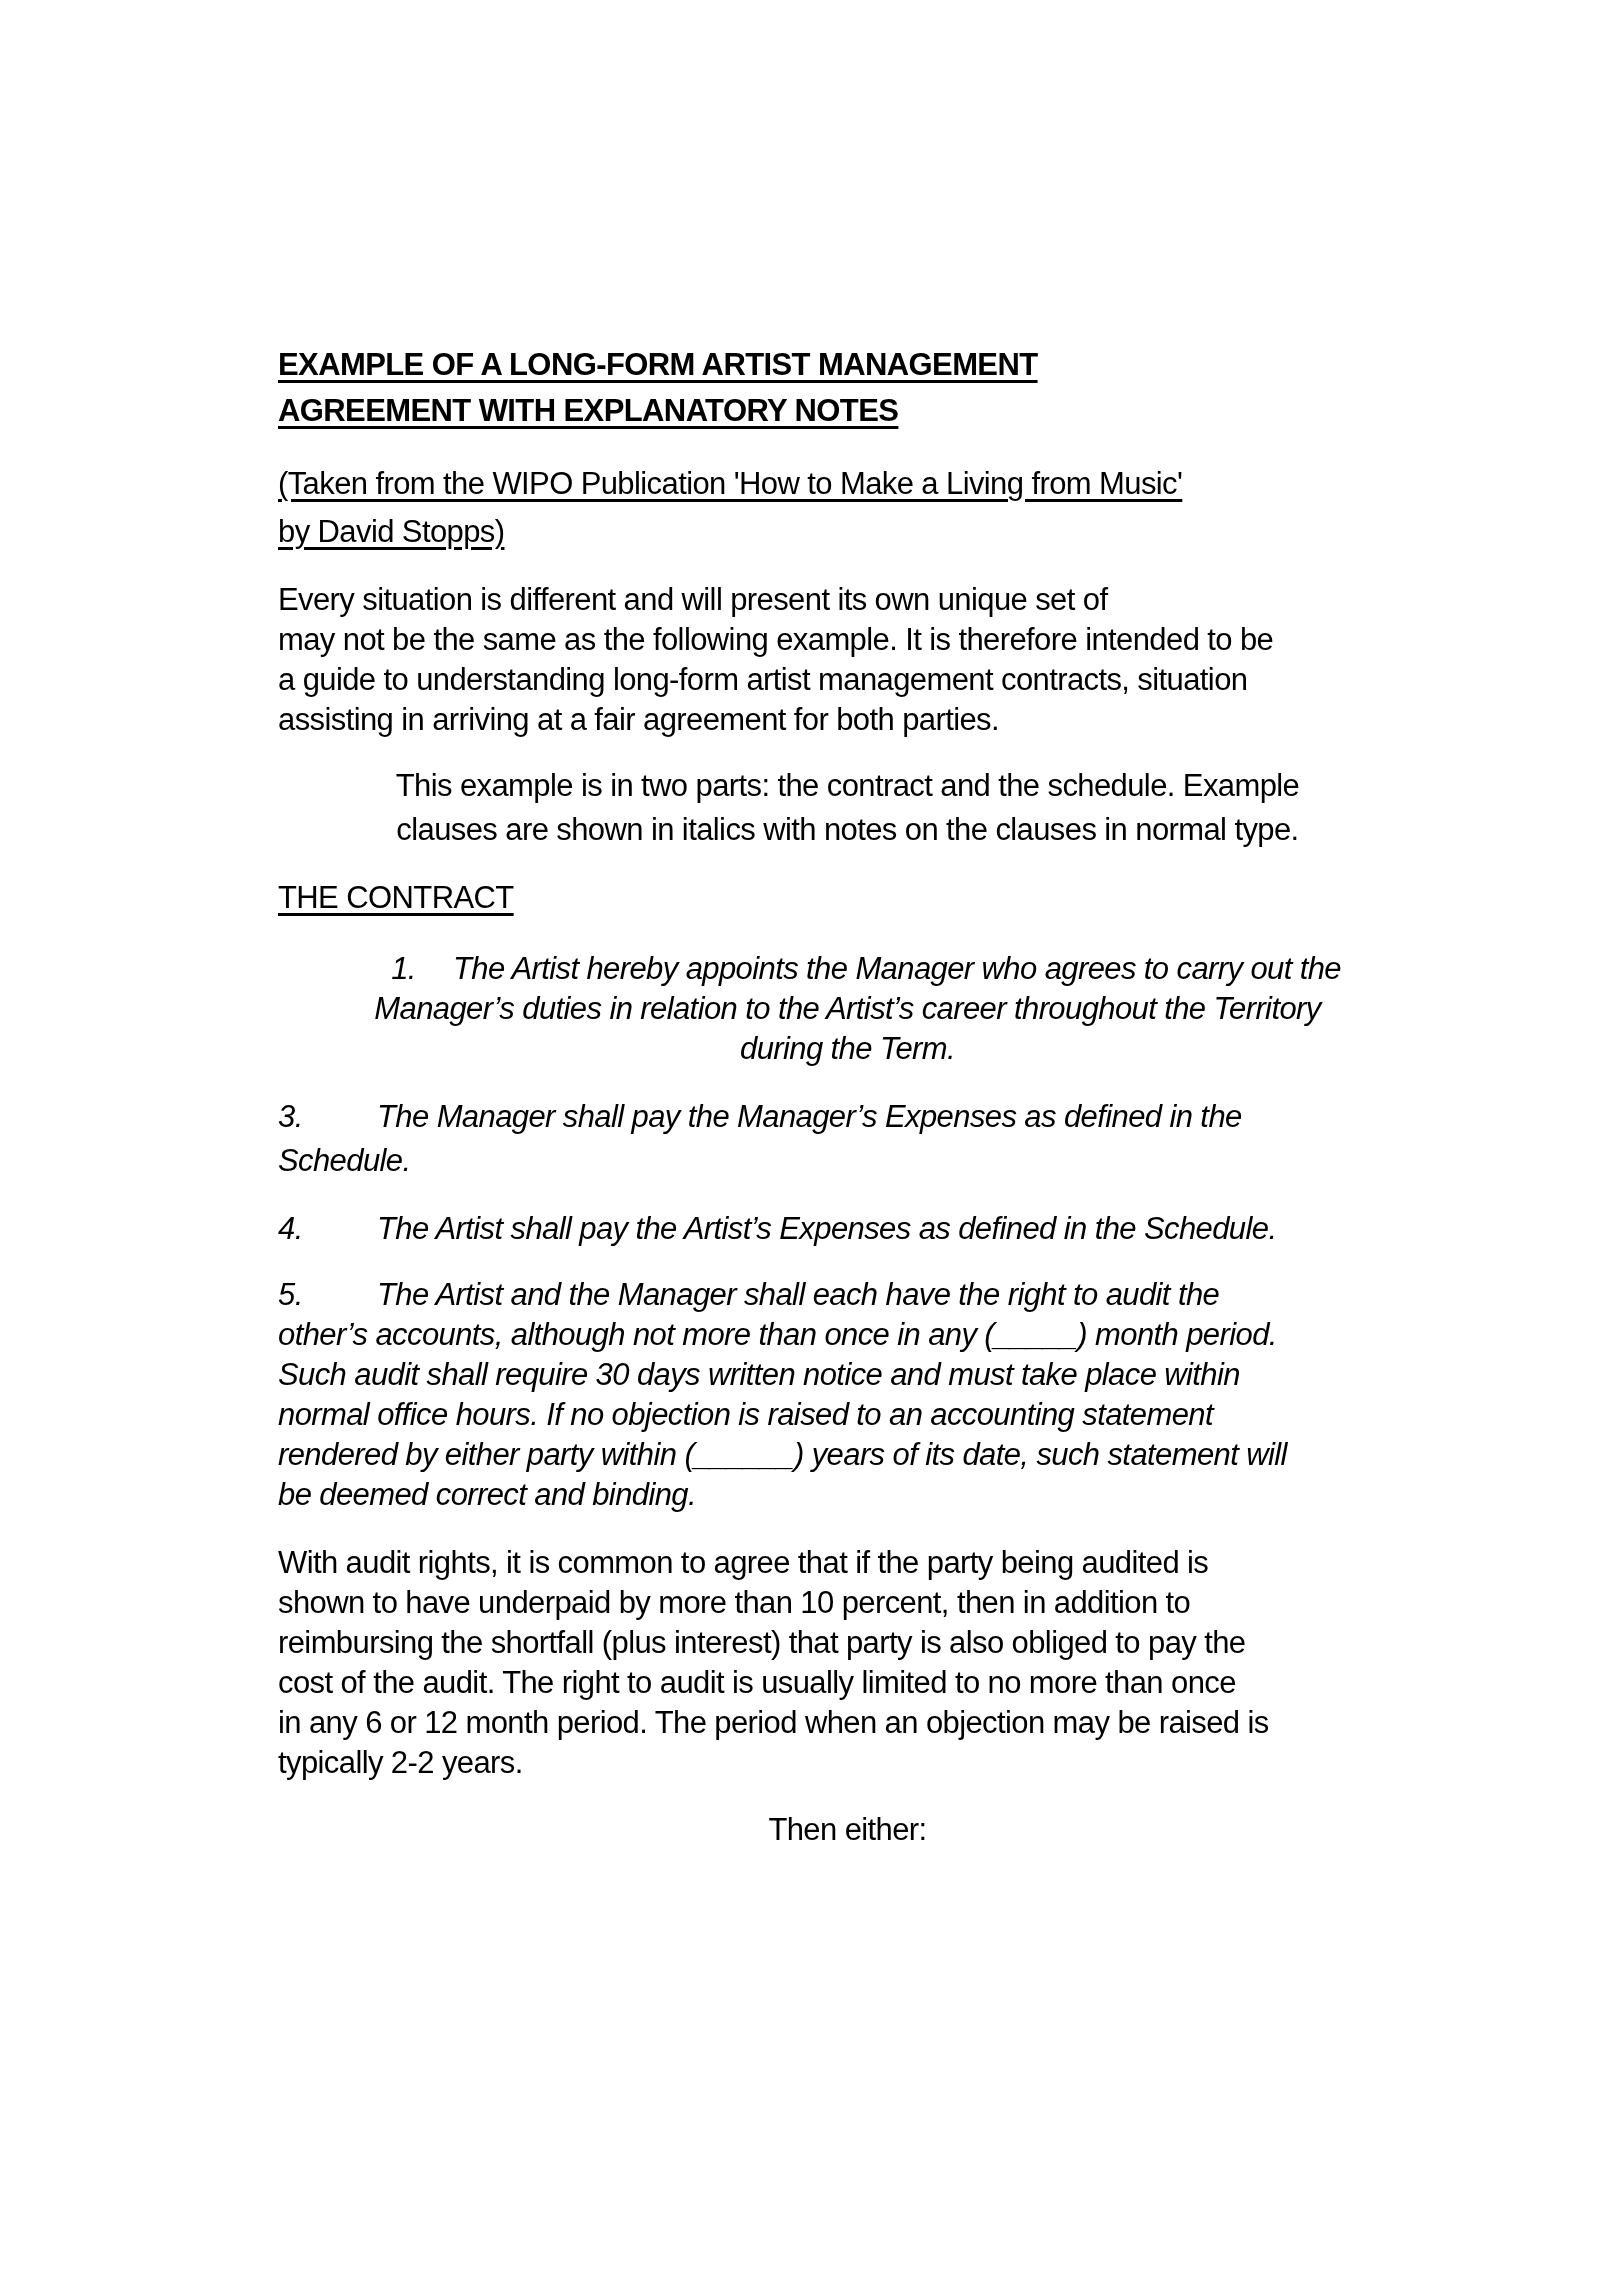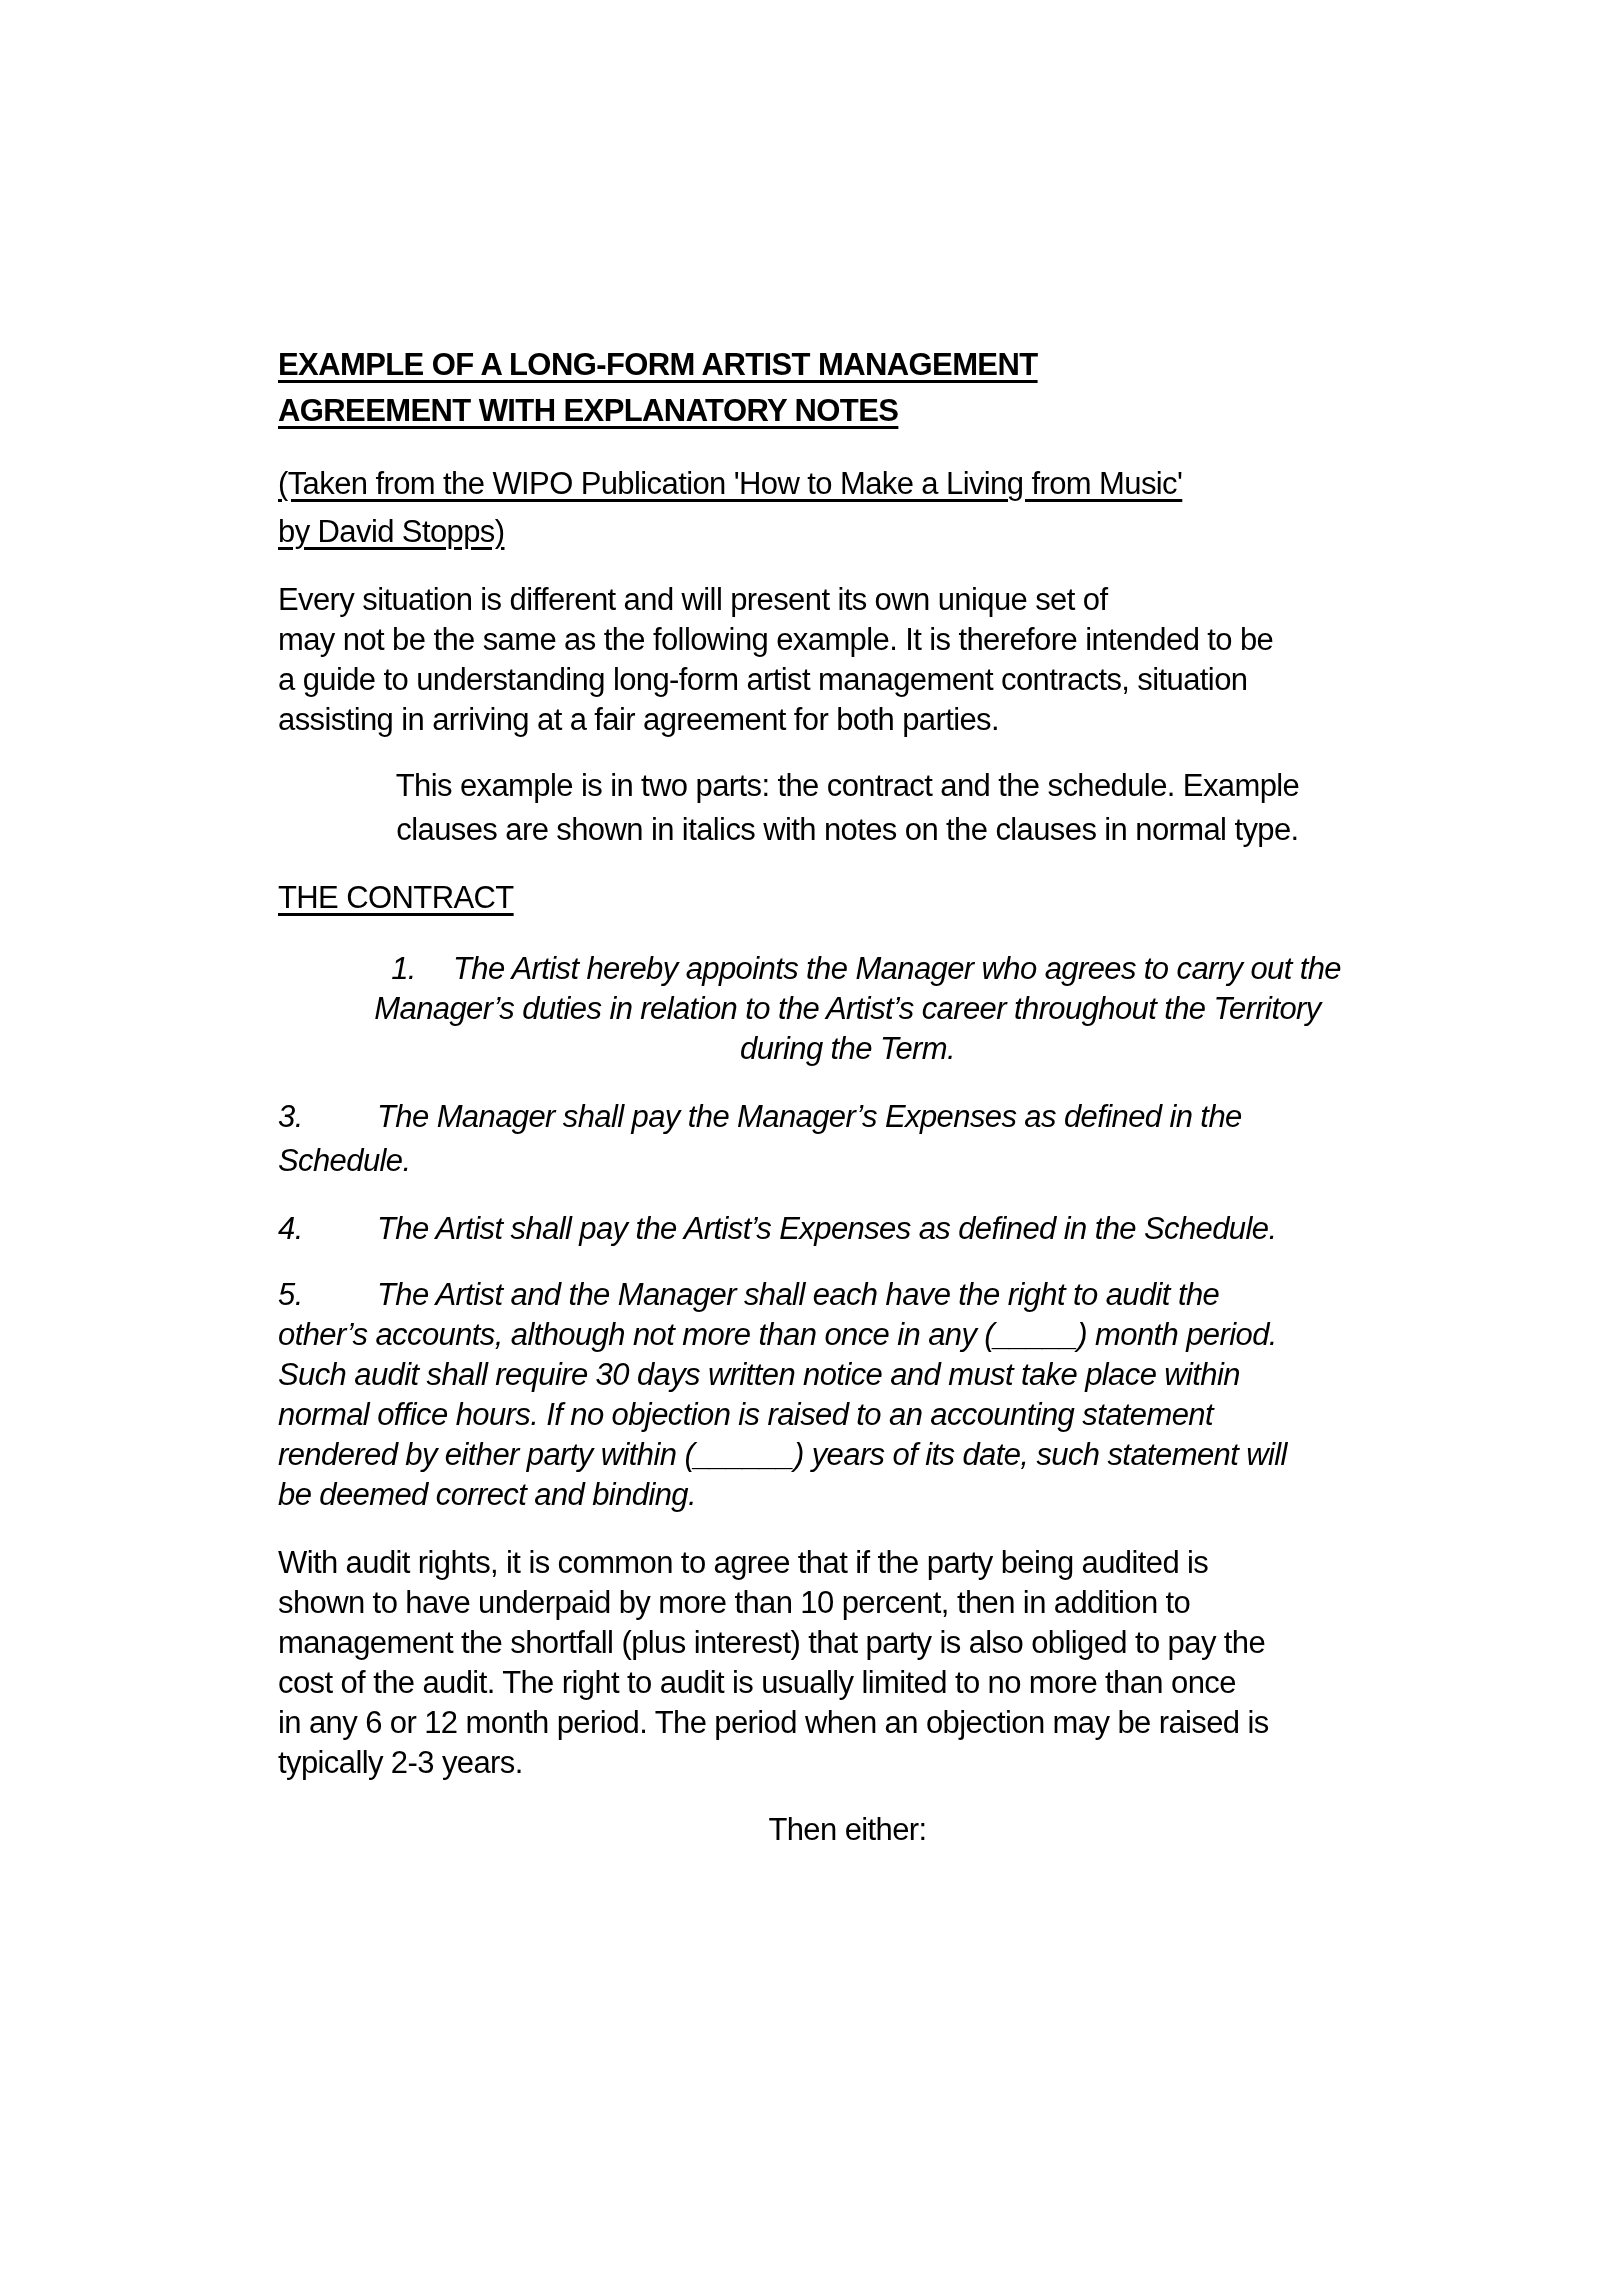--- a/index.html
+++ b/index.html
@@ -113,22 +113,22 @@
     <span class="line">other’s accounts, although not more than once in any (_____) month period.</span>
     <span class="line">Such audit shall require 30 days written notice and must take place within</span>
     <span class="line">normal office hours. If no objection is raised to an accounting statement</span>
     <span class="line">rendered by either party within (______) years of its date, such statement will</span>
     <span class="line">be deemed correct and binding.</span>
   </div>
 
   <div class="para notes">
     <span class="line">With audit rights, it is common to agree that if the party being audited is</span>
     <span class="line">shown to have underpaid by more than 10 percent, then in addition to</span>
-    <span class="line">management the shortfall (plus interest) that party is also obliged to pay the</span>
+    <span class="line">reimbursing the shortfall (plus interest) that party is also obliged to pay the</span>
     <span class="line">cost of the audit. The right to audit is usually limited to no more than once</span>
     <span class="line">in any 6 or 12 month period. The period when an objection may be raised is</span>
-    <span class="line">typically 2-3 years.</span>
+    <span class="line">typically 2-2 years.</span>
   </div>
 
   <div class="then">Then either:</div>
 
 </div>
 
 
 </body></html>

